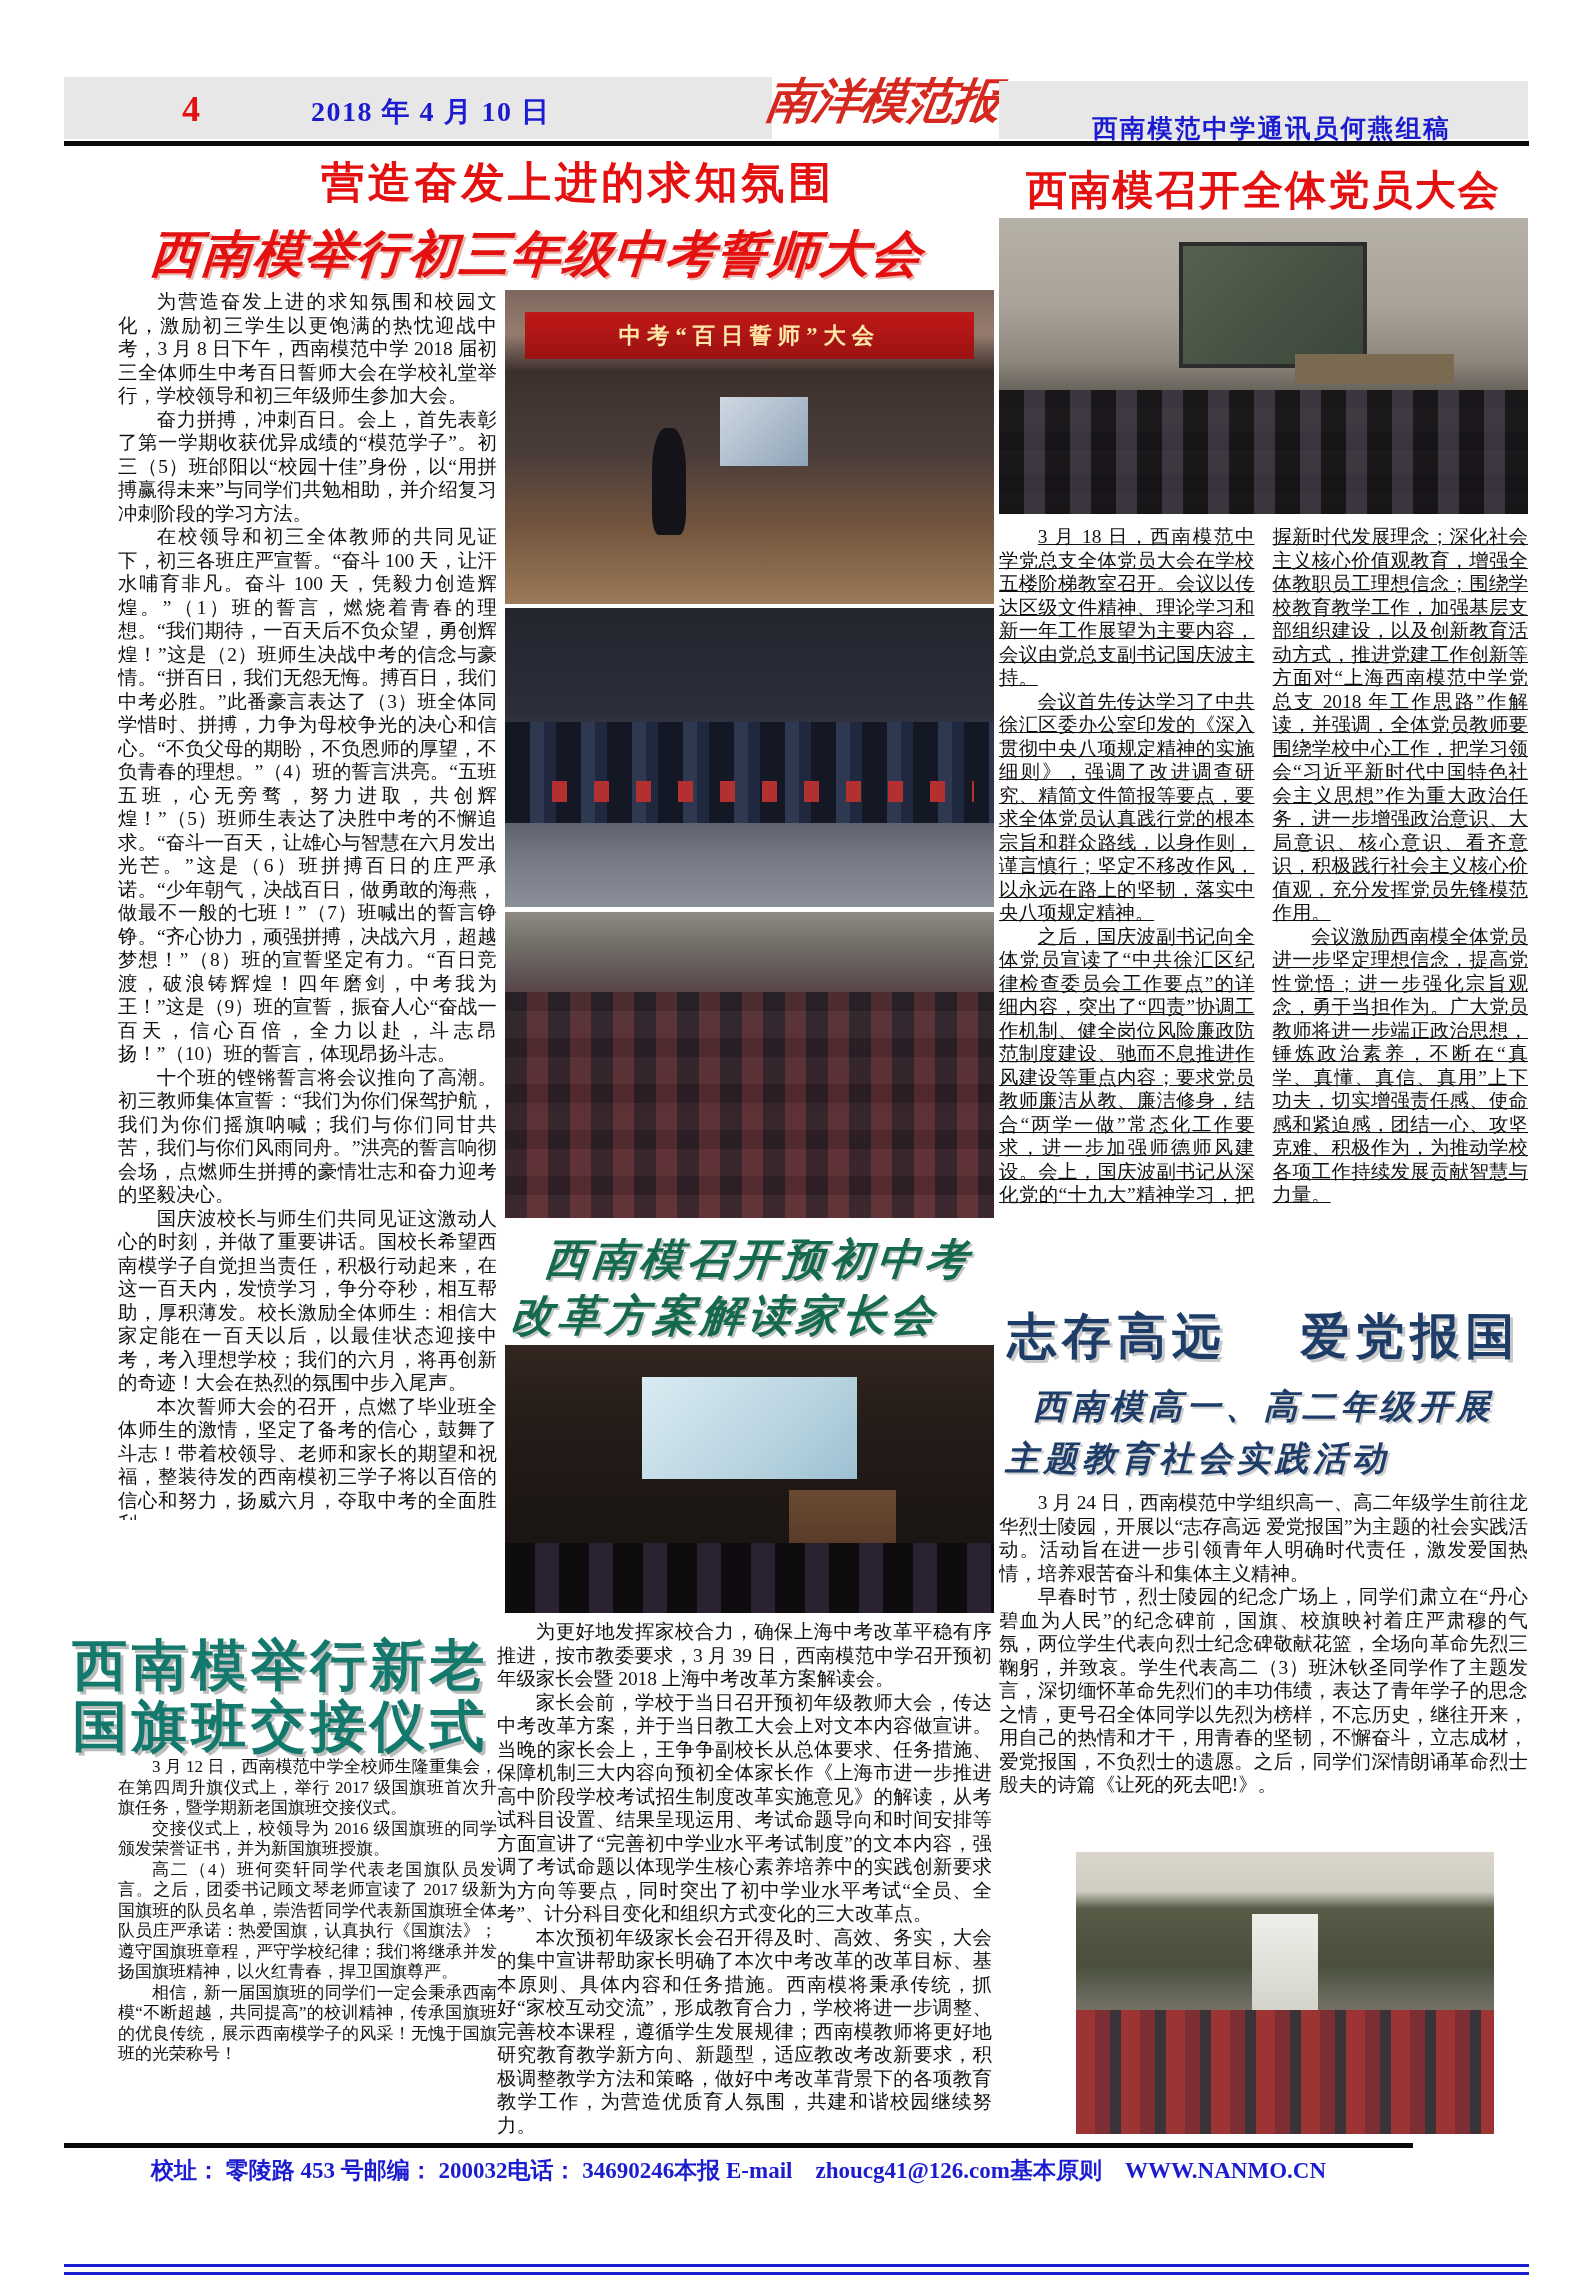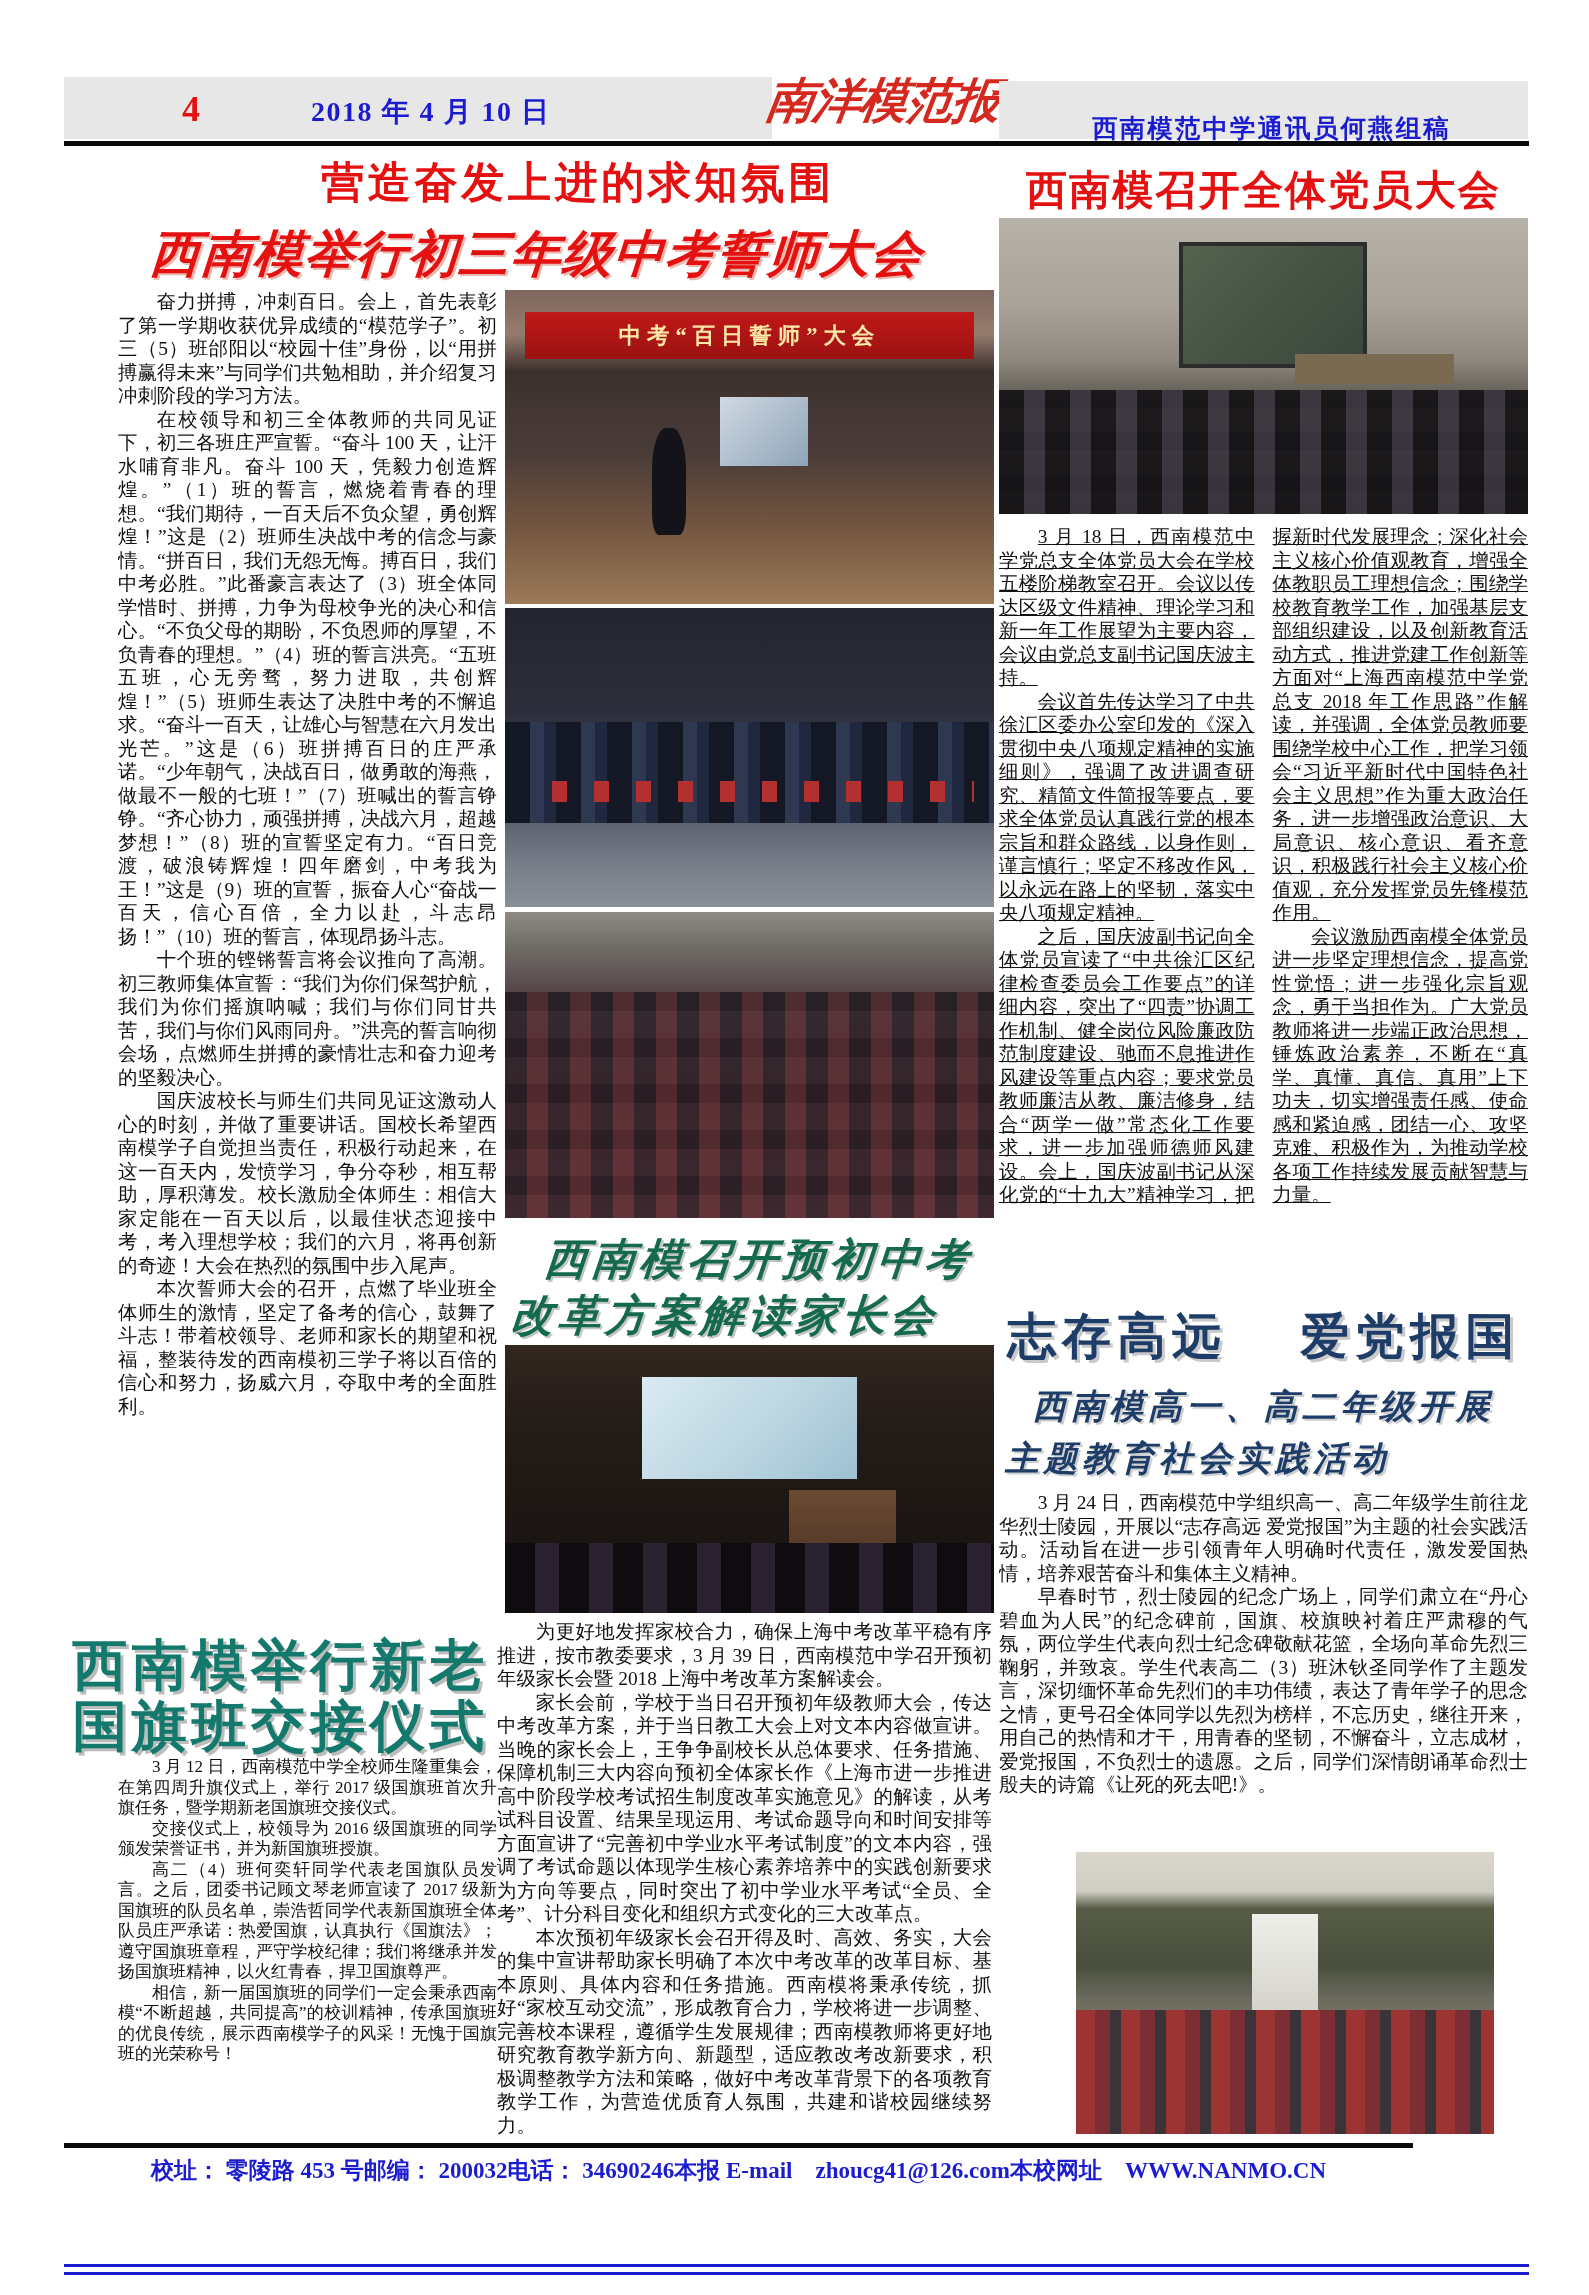--- a/index.html
+++ b/index.html
@@ -92,20 +92,21 @@
     <div class="hdr-credit" style="margin-top:31px;padding-left:16px;">西南模范中学通讯员何燕组稿</div>
   </div>
   <div class="abs rule-black" style="left:64px;top:141px;width:1465px;height:5.2px;"></div>
 
   <div class="abs kicker" style="left:193px;top:154px;width:770px;text-align:center;">营造奋发上进的求知氛围</div>
   <div class="abs callig-red" style="left:64px;top:221px;width:945px;">西南模举行初三年级中考誓师大会</div>
 
   <div class="abs body-col" style="left:118px;top:290px;width:379px;height:1230px;">
     <div>
 
+    <p>为营造奋发上进的求知氛围和校园文化，激励初三学生以更饱满的热忱迎战中考，3 月 8 日下午，西南模范中学 2018 届初三全体师生中考百日誓师大会在学校礼堂举行，学校领导和初三年级师生参加大会。</p>
         <p>奋力拼搏，冲刺百日。会上，首先表彰了第一学期收获优异成绩的“模范学子”。初三（5）班邰阳以“校园十佳”身份，以“用拼搏赢得未来”与同学们共勉相助，并介绍复习冲刺阶段的学习方法。</p>
         <p>在校领导和初三全体教师的共同见证下，初三各班庄严宣誓。“奋斗 100 天，让汗水哺育非凡。奋斗 100 天，凭毅力创造辉煌。”（1）班的誓言，燃烧着青春的理想。“我们期待，一百天后不负众望，勇创辉煌！”这是（2）班师生决战中考的信念与豪情。“拼百日，我们无怨无悔。搏百日，我们中考必胜。”此番豪言表达了（3）班全体同学惜时、拼搏，力争为母校争光的决心和信心。“不负父母的期盼，不负恩师的厚望，不负青春的理想。”（4）班的誓言洪亮。“五班五班，心无旁骛，努力进取，共创辉煌！”（5）班师生表达了决胜中考的不懈追求。“奋斗一百天，让雄心与智慧在六月发出光芒。”这是（6）班拼搏百日的庄严承诺。“少年朝气，决战百日，做勇敢的海燕，做最不一般的七班！”（7）班喊出的誓言铮铮。“齐心协力，顽强拼搏，决战六月，超越梦想！”（8）班的宣誓坚定有力。“百日竞渡，破浪铸辉煌！四年磨剑，中考我为王！”这是（9）班的宣誓，振奋人心“奋战一百天，信心百倍，全力以赴，斗志昂扬！”（10）班的誓言，体现昂扬斗志。</p>
         <p>十个班的铿锵誓言将会议推向了高潮。初三教师集体宣誓：“我们为你们保驾护航，我们为你们摇旗呐喊；我们与你们同甘共苦，我们与你们风雨同舟。”洪亮的誓言响彻会场，点燃师生拼搏的豪情壮志和奋力迎考的坚毅决心。</p>
         <p>国庆波校长与师生们共同见证这激动人心的时刻，并做了重要讲话。国校长希望西南模学子自觉担当责任，积极行动起来，在这一百天内，发愤学习，争分夺秒，相互帮助，厚积薄发。校长激励全体师生：相信大家定能在一百天以后，以最佳状态迎接中考，考入理想学校；我们的六月，将再创新的奇迹！大会在热烈的氛围中步入尾声。</p>
         <p>本次誓师大会的召开，点燃了毕业班全体师生的激情，坚定了备考的信心，鼓舞了斗志！带着校领导、老师和家长的期望和祝福，整装待发的西南模初三学子将以百倍的信心和努力，扬威六月，夺取中考的全面胜利。</p>
       </div>
 
   </div>
 
   <div class="photo ph-rally" style="left:505px;top:290px;width:489px;height:314px;">
@@ -184,18 +185,18 @@
     <div class="crowd"></div>
   </div>
 
   <div class="abs rule-black" style="left:64px;top:2143px;width:1349px;height:4.5px;"></div>
   <div class="abs footer-row" style="left:64px;top:2155px;width:1349px;">
 
   <span>校址： 零陵路 453 号</span>
       <span>邮编： 200032</span>
       <span>电话： 34690246</span>
       <span>本报 E-mail　zhoucg41@126.com</span>
-      <span>本校网址　WWW.NANMO.CN</span>
+      <span>基本原则　WWW.NANMO.CN</span>
     </div>
   <div class="abs rule-blue-double" style="left:64px;top:2264px;width:1465px;"></div>
 
 </div>
 
 
 </body></html>

